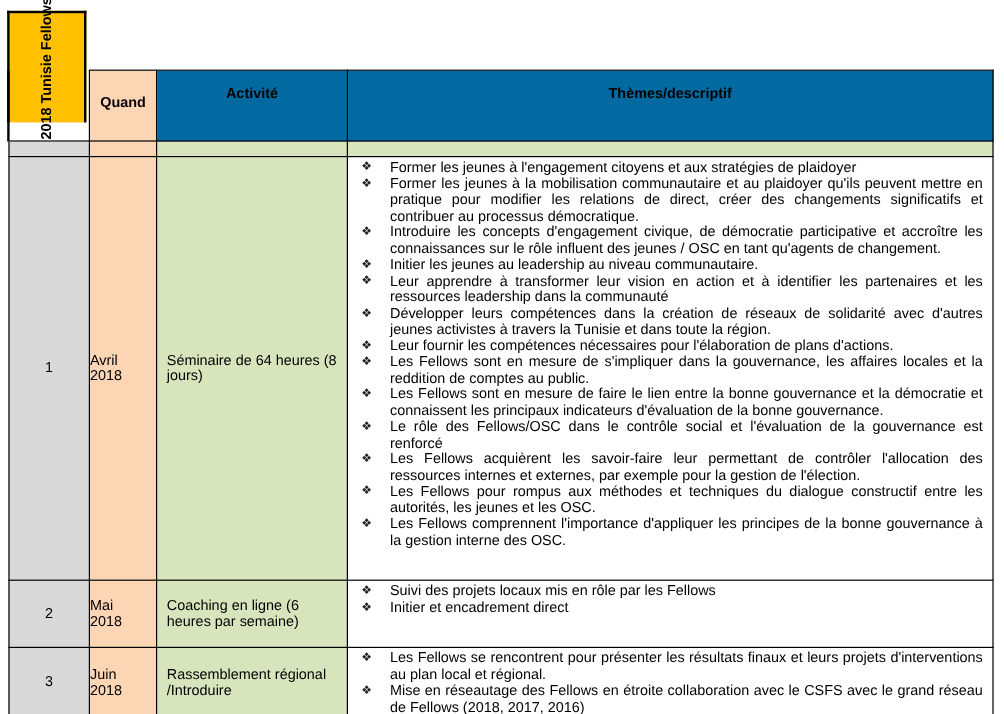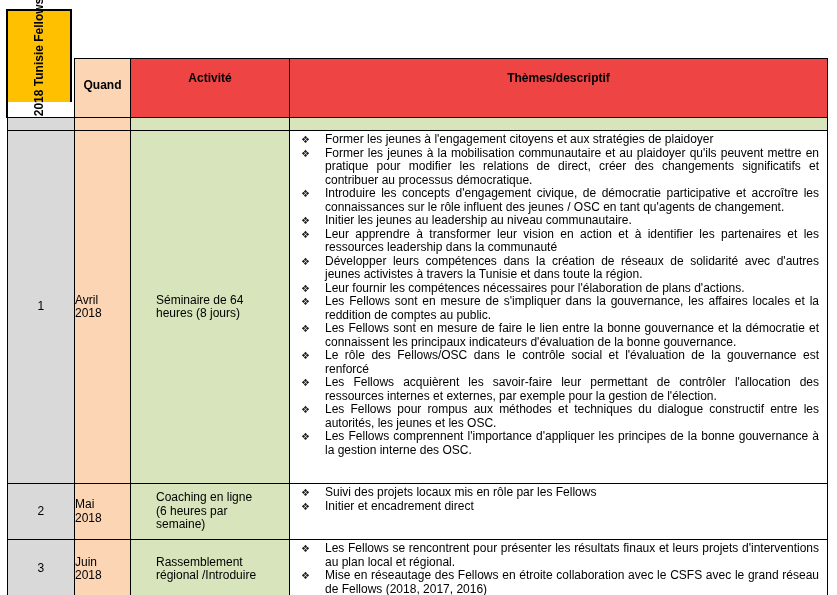--- a/index.html
+++ b/index.html
@@ -23,29 +23,29 @@
   table.grid td {
     border: 1.5px solid #000; padding: 0; vertical-align: middle; font-size: 12px; line-height: 13.5px;
   }
   .c1 { width: 66px; background: #d9d9d9; text-align: center; }
   .c2 { width: 55px; background: #fcd5b4; text-align: left; }
   .c3 { width: 158px; background: #d7e4bc; }
   .c4 { background: #ffffff; }
 
   tr.head td { height: 58px; font-weight: bold; text-align: center; }
   tr.head td.c1 { background: transparent; border-top: none; border-left: 2px solid #000; }
-  tr.head td.c3, tr.head td.c4 { background: #ef4444; }
+  tr.head td.c3, tr.head td.c4 { background: #0369a1; }
   tr.head td .hl { display: block; }
   tr.head td.c2 .hl { margin-top: -4px; }
   tr.head td.c3 .hl, tr.head td.c4 .hl { margin-top: -16px; }
 
   tr.strip td { height: 12px; }
   tr.strip td.c4 { background: #d7e4bc; }
 
-  .act { padding: 0 25px !important; }
+  .act { padding: 0 8px !important; }
 
   ul.bullets { list-style: none; margin: 0; padding: 2px 8px 0 8px; }
   ul.bullets li { position: relative; padding-left: 27px; text-align: justify; line-height: 13.5px; }
   ul.bullets li .blt { position: absolute; left: 3px; top: 0; font-size: 10px; color: #1f1f1f; font-family: "DejaVu Sans", sans-serif; }
 
   tr.r1 td { height: 352px; }
   tr.r1 td.c4 { vertical-align: top; }
   tr.r2 td { height: 55px; }
   tr.r2 td.c4 { vertical-align: top; }
   tr.r3 td { height: 58px; }

